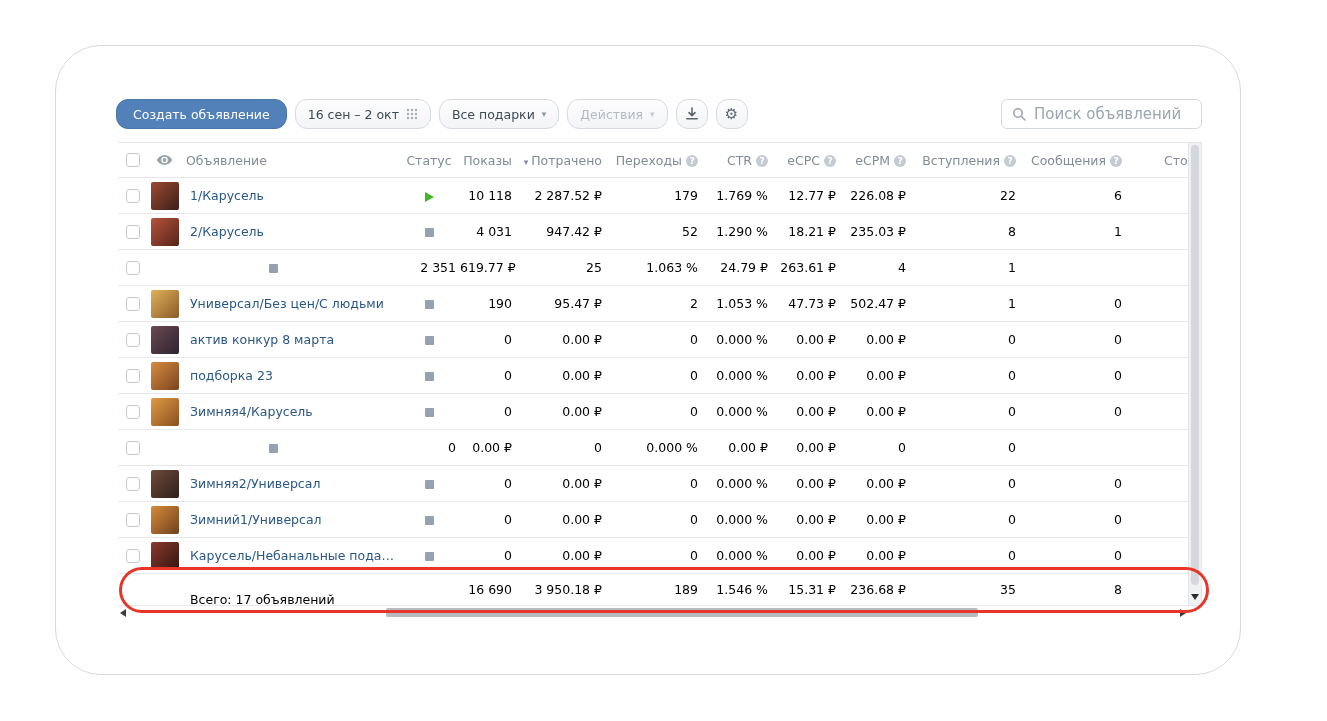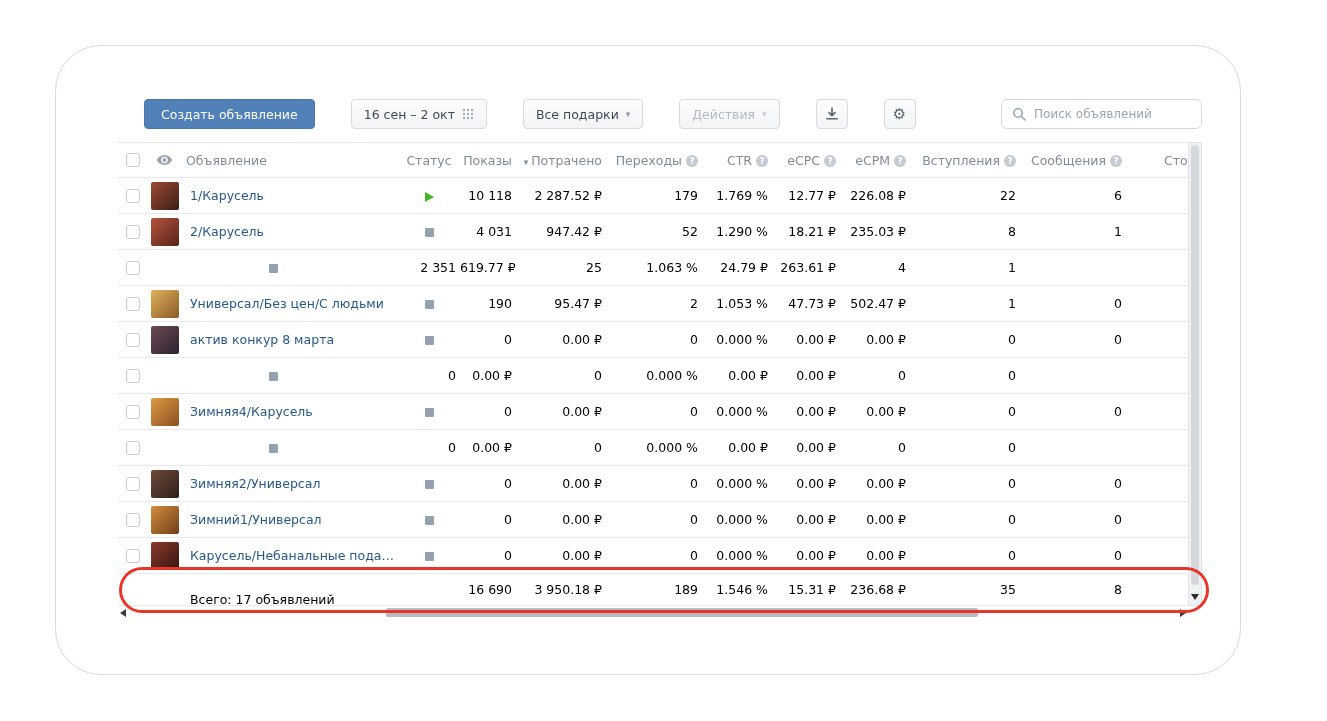--- a/index.html
+++ b/index.html
@@ -6,31 +6,31 @@
   html, body { width:1327px; height:721px; background:#ffffff;
     font-family:"DejaVu Sans","Liberation Sans",sans-serif; }
   .page { position:relative; width:1327px; height:721px; background:#fff; overflow:hidden; }
 
   .card { position:absolute; left:55px; top:45px; width:1186px; height:630px;
     background:#fff; border:1px solid #d7dbdf; border-radius:46px; }
 
   
   .toolbar { display:flex; align-items:center; margin:52px 38px 0 60px; height:32px; gap:8px; }
   .btn { height:30px; display:inline-flex; align-items:center; gap:7px; padding:0 12px;
-    border:1px solid #d6dbe0; border-radius:4px; background:linear-gradient(#fdfdfe,#f3f4f6);
-    font-size:12.5px; color:#3e4a56; cursor:pointer; white-space:nowrap; font-family:inherit;margin-left:28px; }
+    border:1px solid #d6dbe0; border-radius:12px; background:linear-gradient(#fdfdfe,#f3f4f6);
+    font-size:12.5px; color:#3e4a56; cursor:pointer; white-space:nowrap; font-family:inherit; }
   .btn-primary { background:var(--primary-button,#5181b8); border-color:#4a76a8; color:#fff; padding:0 16px; }
   .btn-icon { width:32px; padding:0; justify-content:center; }
   .btn.disabled { color:#b3bac2; }
   .caret { font-size:9px; color:#8f99a3; line-height:1; }
   .btn.disabled .caret { color:#c6ccd2; }
 
   .search { margin-left:auto; width:201px; height:30px; border:1px solid #d3d9de; border-radius:6px;
     background:#fff; display:flex; align-items:center; padding:0 10px; gap:8px; }
-  .search input { border:none; outline:none; flex:1; min-width:0; font-size:12px; color:#333; font-family:inherit; background:transparent; }
+  .search input { border:none; outline:none; flex:1; min-width:0; font-size:15px; color:#333; font-family:inherit; background:transparent; }
   .search input::placeholder { color:#9aa6b2; }
 
   
   .table-area { position:relative; margin:12px 0 0 62px; width:1084px; display:flex; align-items:flex-start; }
   .table-main { width:1070px; }
 
   .tr { display:grid;
     grid-template-columns:30px 250px 62px 56px 90px 96px 70px 68px 70px 110px 106px 1fr;
     align-items:center; height:36px; border-bottom:1px solid #e7e8ec; font-size:12.5px; color:#000; }
   .tr.head { color:#818c99; border-top:1px solid #e7e8ec; font-size:12.5px; }
@@ -262,20 +262,24 @@
     <div class="td num c-ecpm">0.00 ₽</div>
     <div class="td num c-joins">0</div>
     <div class="td num c-messages">0</div>
     <div class="td c-cost"></div>
   </div>
 
   <div class="tr row">
     <div class="td col-check">
                 <span class="checkbox"></span>
               </div>
+    <div class="td col-name">
+      <span class="thumb-img" style="background: linear-gradient(135deg, rgb(217, 139, 63), rgb(122, 68, 32));"></span>
+      <a class="ad-link">подборка 23</a>
+    </div>
     <div class="td col-status"><span class="status-icon stopped"></span></div>
     <div class="td num c-impressions">0</div>
     <div class="td num c-spent">0.00 ₽</div>
     <div class="td num c-clicks">0</div>
     <div class="td num c-ctr">0.000 %</div>
     <div class="td num c-ecpc">0.00 ₽</div>
     <div class="td num c-ecpm">0.00 ₽</div>
     <div class="td num c-joins">0</div>
     <div class="td num c-messages">0</div>
     <div class="td c-cost"></div>

